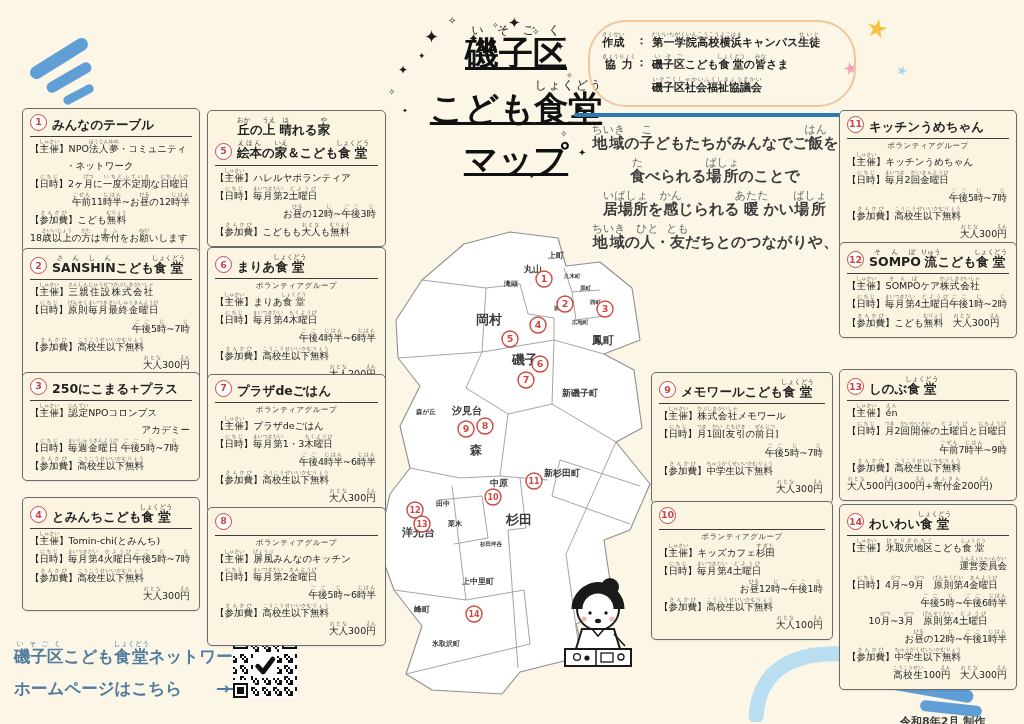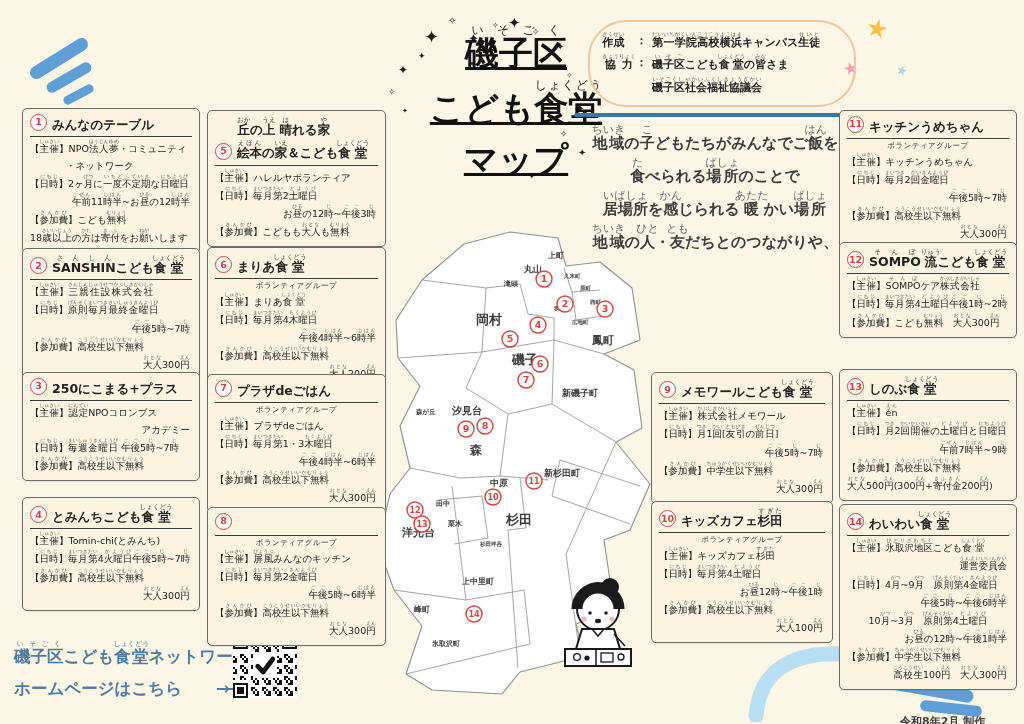--- a/index.html
+++ b/index.html
@@ -614,23 +614,20 @@
         <div class="cl">【<ruby>日時<rt>にちじ</rt></ruby>】<ruby>月<rt>つき</rt></ruby>1<ruby>回<rt>かい</rt></ruby>[<ruby>友引<rt>ともびき</rt></ruby>の<ruby>前日<rt>ぜんじつ</rt></ruby>]</div>
         <div class="cl r"><ruby>午後<rt>ごご</rt></ruby>5<ruby>時<rt>じ</rt></ruby>~7<ruby>時<rt>じ</rt></ruby></div>
         <div class="cl">【<ruby>参加費<rt>さんかひ</rt></ruby>】<ruby>中学生以下無料<rt>ちゅうがくせいいかむりょう</rt></ruby></div>
         <div class="cl r"><ruby>大人<rt>おとな</rt></ruby>300<ruby>円<rt>えん</rt></ruby></div>
       </div>
     </div>
 
     <div class="card card-10">
       <div class="card-title-row">
         <span class="num">10</span>
-        <span class="card-title">
-          <div>キッズカフェ<ruby>杉田<rt>すぎた</rt></ruby></div>
-        </span>
       </div>
       <div class="card-subtitle">ボランティアグループ</div>
       <div class="card-lines">
         <div class="cl">【<ruby>主催<rt>しゅさい</rt></ruby>】キッズカフェ<ruby>杉田<rt>すぎた</rt></ruby></div>
         <div class="cl">【<ruby>日時<rt>にちじ</rt></ruby>】<ruby>毎月第<rt>まいつきだい</rt></ruby>4<ruby>土曜日<rt>どようび</rt></ruby></div>
         <div class="cl r">お<ruby>昼<rt>ひる</rt></ruby>12<ruby>時<rt>じ</rt></ruby>~<ruby>午後<rt>ごご</rt></ruby>1<ruby>時<rt>じ</rt></ruby></div>
         <div class="cl">【<ruby>参加費<rt>さんかひ</rt></ruby>】<ruby>高校生以下無料<rt>こうこうせいいかむりょう</rt></ruby></div>
         <div class="cl r"><ruby>大人<rt>おとな</rt></ruby>100<ruby>円<rt>えん</rt></ruby></div>
       </div>
     </div>

